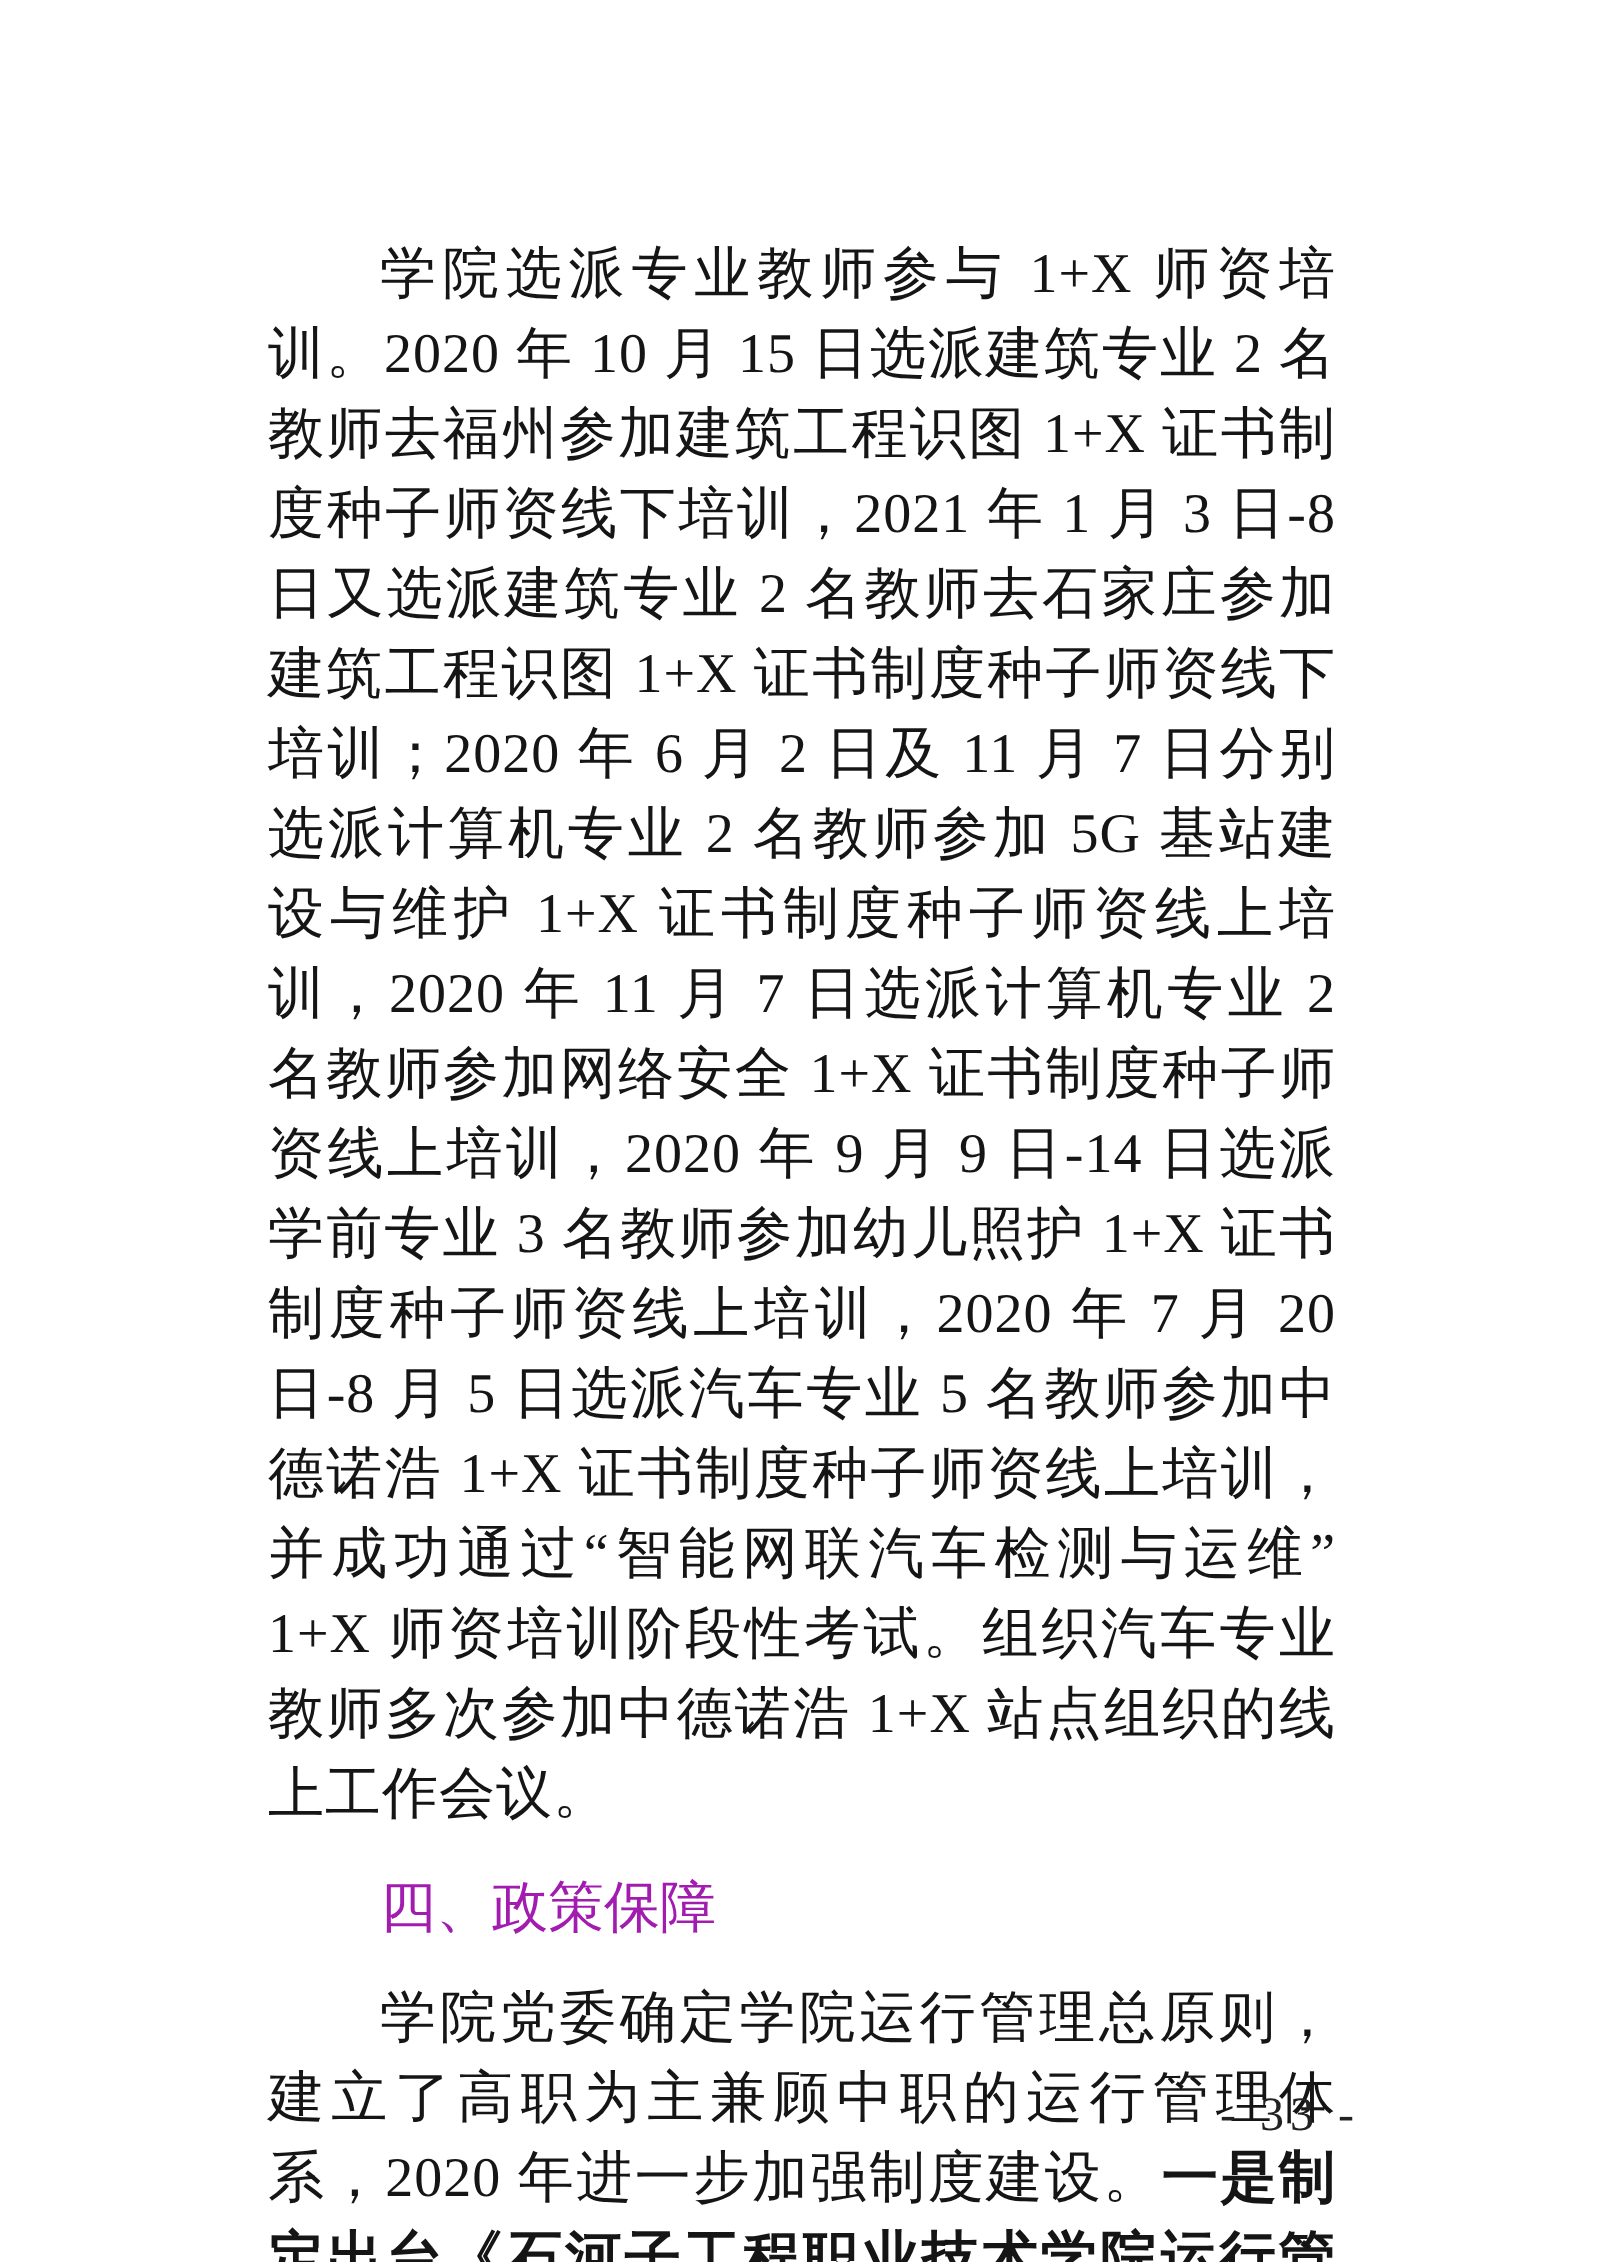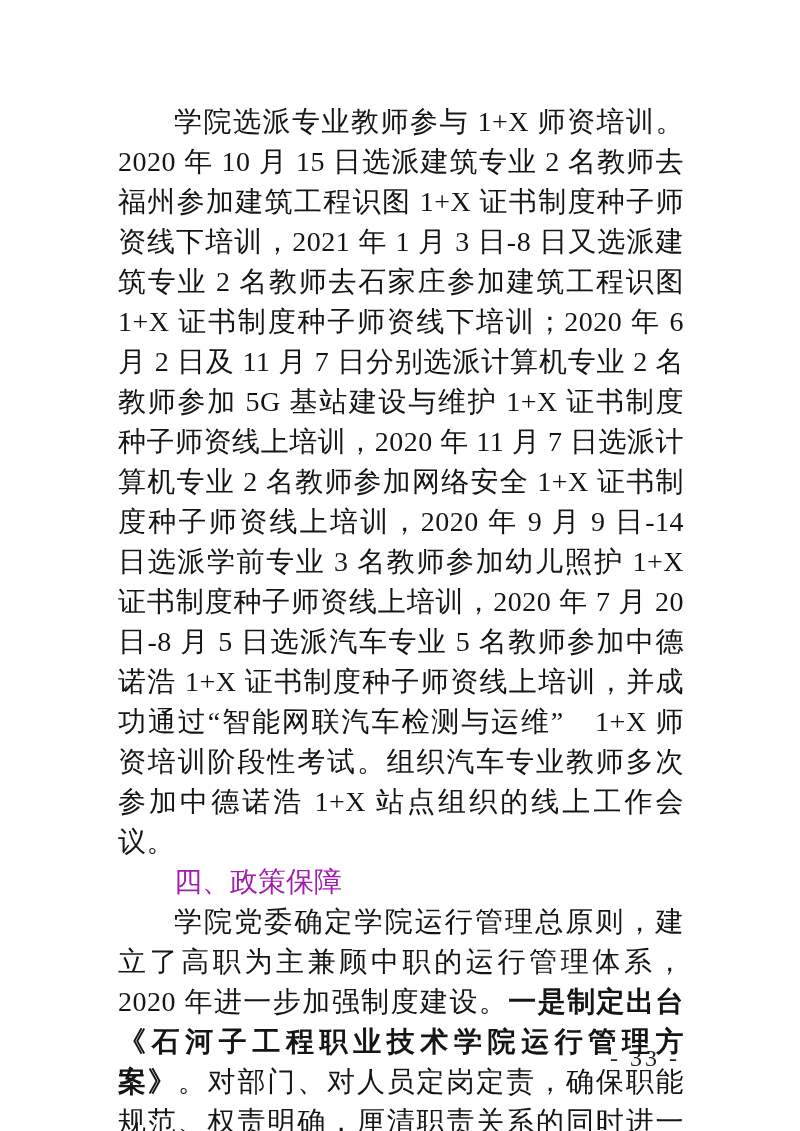--- a/index.html
+++ b/index.html
@@ -18,21 +18,21 @@
   }
   .content {
     position: absolute;
     left: 118px;
     top: 102px;
     width: 566px;
   }
   .content p,
   .content h2,
   .content h3 {
-    margin: 0;
+    margin: 16px;
     padding: 0;
     font-size: 28px;
     line-height: 40px;
     font-weight: normal;
   }
   .body-text {
     text-align: justify;
     text-justify: inter-ideograph;
     text-indent: 2em;
     letter-spacing: 0.5px;

